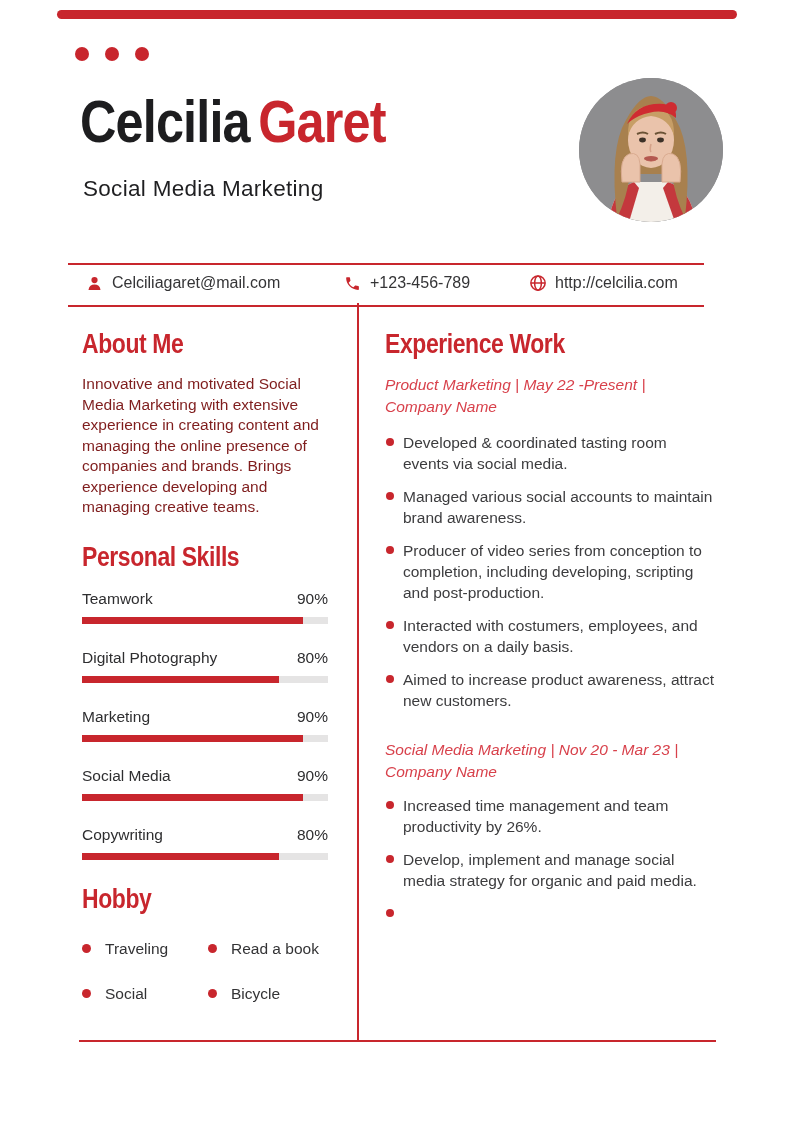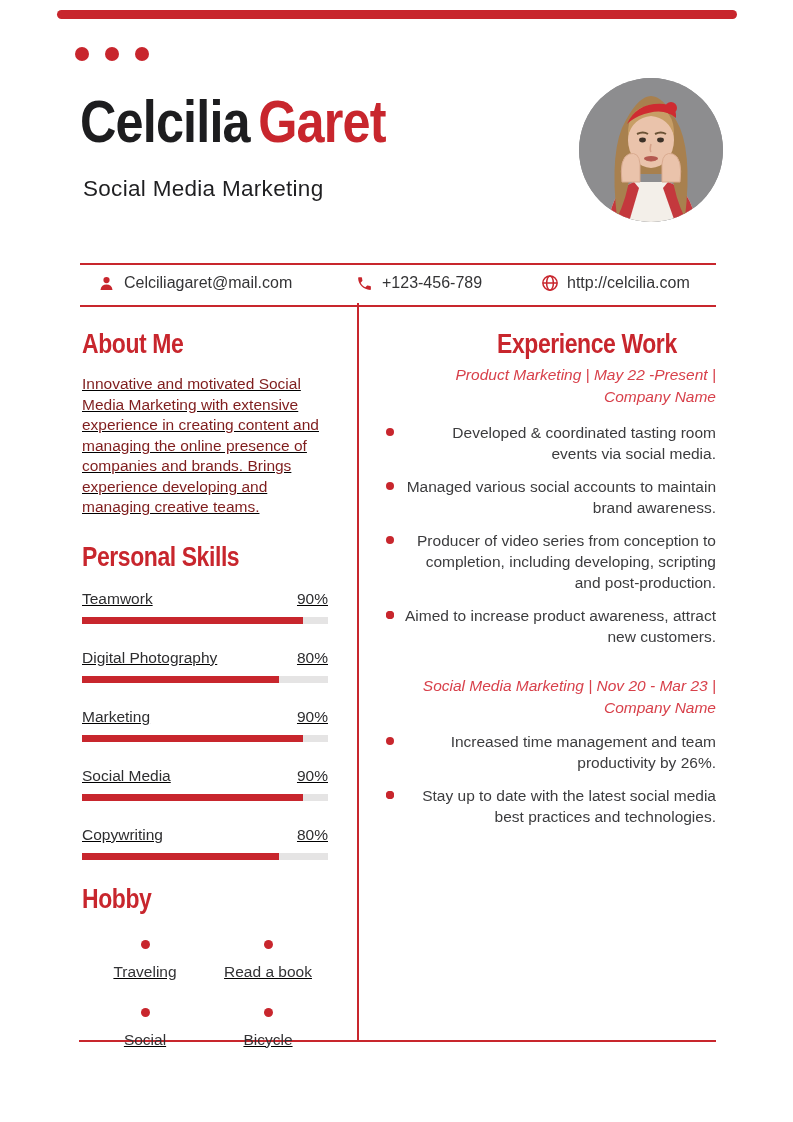--- a/index.html
+++ b/index.html
@@ -15,53 +15,53 @@
   .name{position:absolute;left:80px;top:89px;margin:0;font-size:60px;line-height:66px;
         font-weight:bold;letter-spacing:-1px;white-space:nowrap;
         transform:scaleX(0.84);transform-origin:0 0;color:#1d1d1f;}
   .name .last{margin-left:10px;}
   .role{position:absolute;left:83px;top:176px;font-size:22.5px;color:#1f1f21;letter-spacing:.3px;}
 
   
   .photo{position:absolute;left:579px;top:78px;width:144px;height:144px;border-radius:50%;overflow:hidden;}
 
   
-  .contactbar{position:absolute;left:80px;top:263px;width:636px;height:40px;
+  .contactbar{position:absolute;left:68px;top:263px;width:636px;height:40px;
               border-top:2px solid;border-bottom:2px solid;}
   .contact-item{position:absolute;top:0;height:36px;display:flex;align-items:center;gap:9px;
                 font-size:16px;color:#343436;}
   .ci-email{left:18px;}
   .ci-phone{left:276px;justify-content:center;}
   .ci-web{left:461px;gap:8px;}
   .cicon{display:flex;align-items:center;justify-content:center;}
 
   
   .vdivider{position:absolute;left:357px;top:303px;width:2px;height:739px;}
   .bottomrule{position:absolute;left:79px;top:1040px;width:637px;height:2px;}
-  .col-left{position:absolute;left:82px;top:330px;width:246px;text-decoration:underline;}
-  .col-right{position:absolute;left:385px;top:330px;width:331px;text-align:right;}
+  .col-left{position:absolute;left:82px;top:330px;width:246px;}
+  .col-right{position:absolute;left:385px;top:330px;width:331px;}
 
   .h-red{display:inline-block;margin:0;font-size:28px;line-height:28px;font-weight:bold;
          letter-spacing:-0.5px;white-space:nowrap;transform:scaleX(0.82);transform-origin:0 50%;}
 
   .about-text{margin:16px 0 0 0;font-size:15.5px;line-height:20.5px;color:#7f1d1d;}
 
   .skills-block{margin-top:25px;}
   .skill-row{margin-top:19px;margin-bottom:25px;}
   .skill-head{display:flex;justify-content:space-between;align-items:baseline;
               font-size:15.5px;color:#2e2e30;gap:48px;}
   .skill-track{margin-top:9px;height:7px;background:#e5e4e4;}
   .skill-fill{height:7px;}
 
   .hobby-block{margin-top:8px;}
   .hobby-grid{margin-top:27px;display:grid;grid-template-columns:126px auto;row-gap:27px;}
-  .hobby-item{display:flex;align-items:center;gap:14px;font-size:15.5px;color:#333335;flex-direction:column;}
+  .hobby-item{display:flex;align-items:center;gap:14px;font-size:15.5px;color:#333335;}
   .hdot{width:9px;height:9px;border-radius:50%;flex:0 0 auto;}
 
-  .job-sub{margin:6px 0 0 0;font-size:15.5px;line-height:22px;font-style:italic;
+  .job-sub{margin:16px 0 0 0;font-size:15.5px;line-height:22px;font-style:italic;
            font-weight:500;color:#d8414b;}
   .job-sub.second{margin-top:28px;}
   .bullets{margin-top:14px;}
   .bullets.second{margin-top:12px;}
   .bullet{position:relative;padding-left:18px;margin-bottom:12px;
           font-size:15.5px;line-height:21px;color:#3c3c3e;}
   .bdot{position:absolute;left:1px;top:6px;width:8px;height:8px;border-radius:50%;}
 </style>
 </head>
 <body>
@@ -240,37 +240,38 @@
       <div class="bullet">
         <span class="bdot acc-bg" style="background: rgb(200, 38, 45);"></span>
         <span>Managed various social accounts to maintain brand awareness.</span>
       </div>
       <div class="bullet">
         <span class="bdot acc-bg" style="background: rgb(200, 38, 45);"></span>
         <span>Producer of video series from conception to completion, including developing, scripting and post-production.</span>
       </div>
       <div class="bullet">
         <span class="bdot acc-bg" style="background: rgb(200, 38, 45);"></span>
+        <span>Interacted with costumers, employees, and vendors on a daily basis.</span>
       </div>
       <div class="bullet">
         <span class="bdot acc-bg" style="background: rgb(200, 38, 45);"></span>
         <span>Aimed to increase product awareness, attract new customers.</span>
       </div>
     </div>
 
     <p class="job-sub second">Social Media Marketing | Nov 20 - Mar 23 | Company Name</p>
 
     <div class="bullets second">
       <div class="bullet">
         <span class="bdot acc-bg" style="background: rgb(200, 38, 45);"></span>
         <span>Increased time management and team productivity by 26%.</span>
       </div>
       <div class="bullet">
         <span class="bdot acc-bg" style="background: rgb(200, 38, 45);"></span>
-      </div>
-      <div class="bullet">
-        <span class="bdot acc-bg" style="background: rgb(200, 38, 45);"></span>
-        <span>Stay up to date with the latest social media best practices and technologies.</span>
+        <span>Develop, implement and manage social media strategy for organic and paid media.</span>
+      </div>
+      <div class="bullet">
+        <span class="bdot acc-bg" style="background: rgb(200, 38, 45);"></span>
       </div>
     </div>
   </div>
 
 </div>
 
 </body></html>

